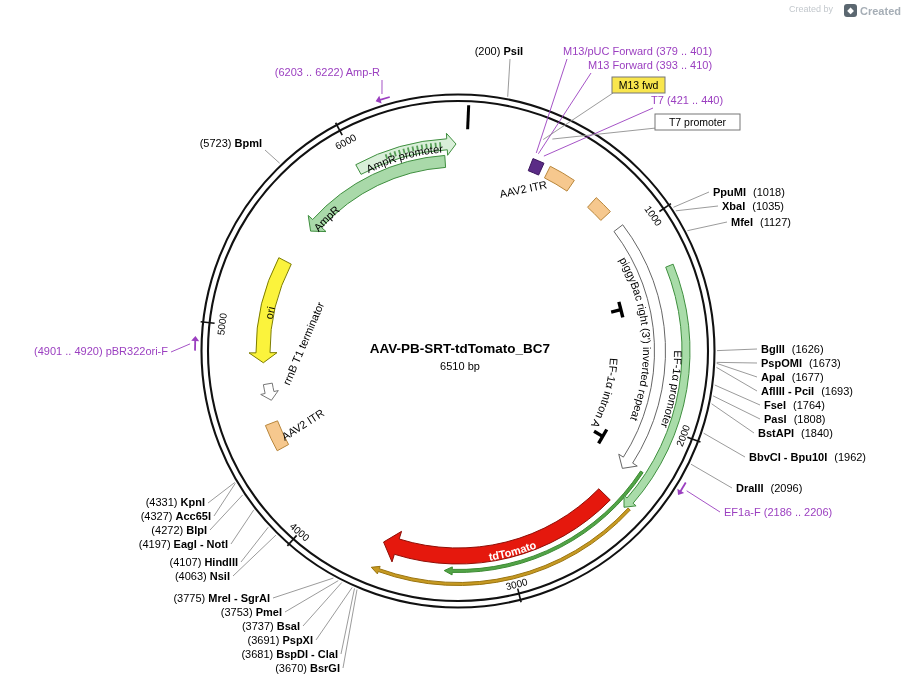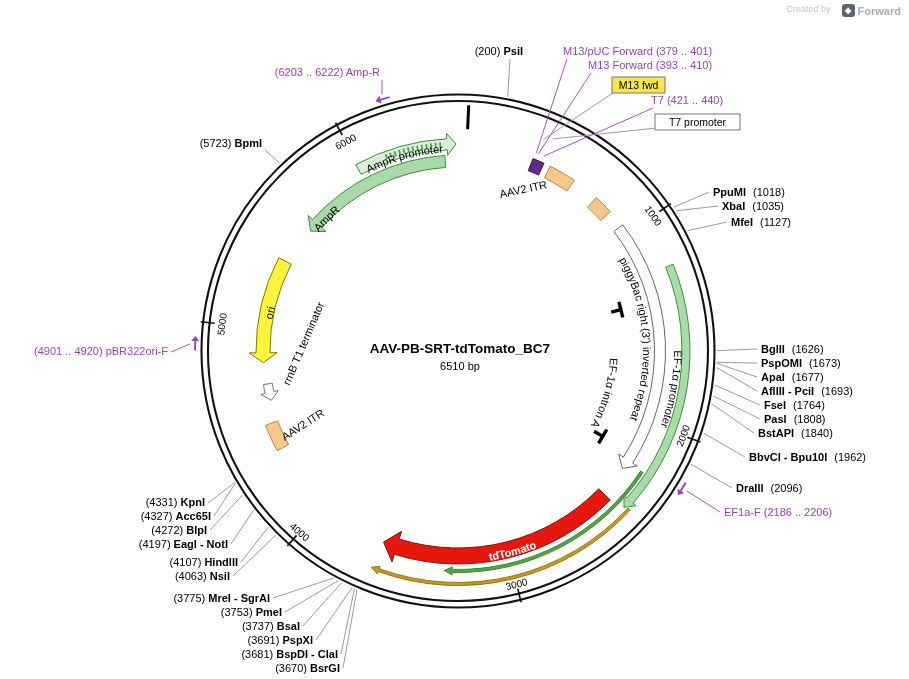--- a/index.html
+++ b/index.html
@@ -239,16 +239,16 @@
       </g>
       <g>
         <line x1="343" y1="668" x2="357.01" y2="589.5" stroke="#909090" stroke-width="0.9"></line>
         <text x="340" y="672" text-anchor="end" font-size="11" fill="#000"><tspan>(3670) </tspan><tspan font-weight="bold">BsrGI</tspan></text>
       </g>
     </svg>
   <div id="watermark">
     <span>Created by</span>
     <span class="brand">
         <span class="logo">◆</span>
-        <span>Forward</span>
+        <span>Created</span>
       </span>
   </div>
 </div>
 
 </body></html>

